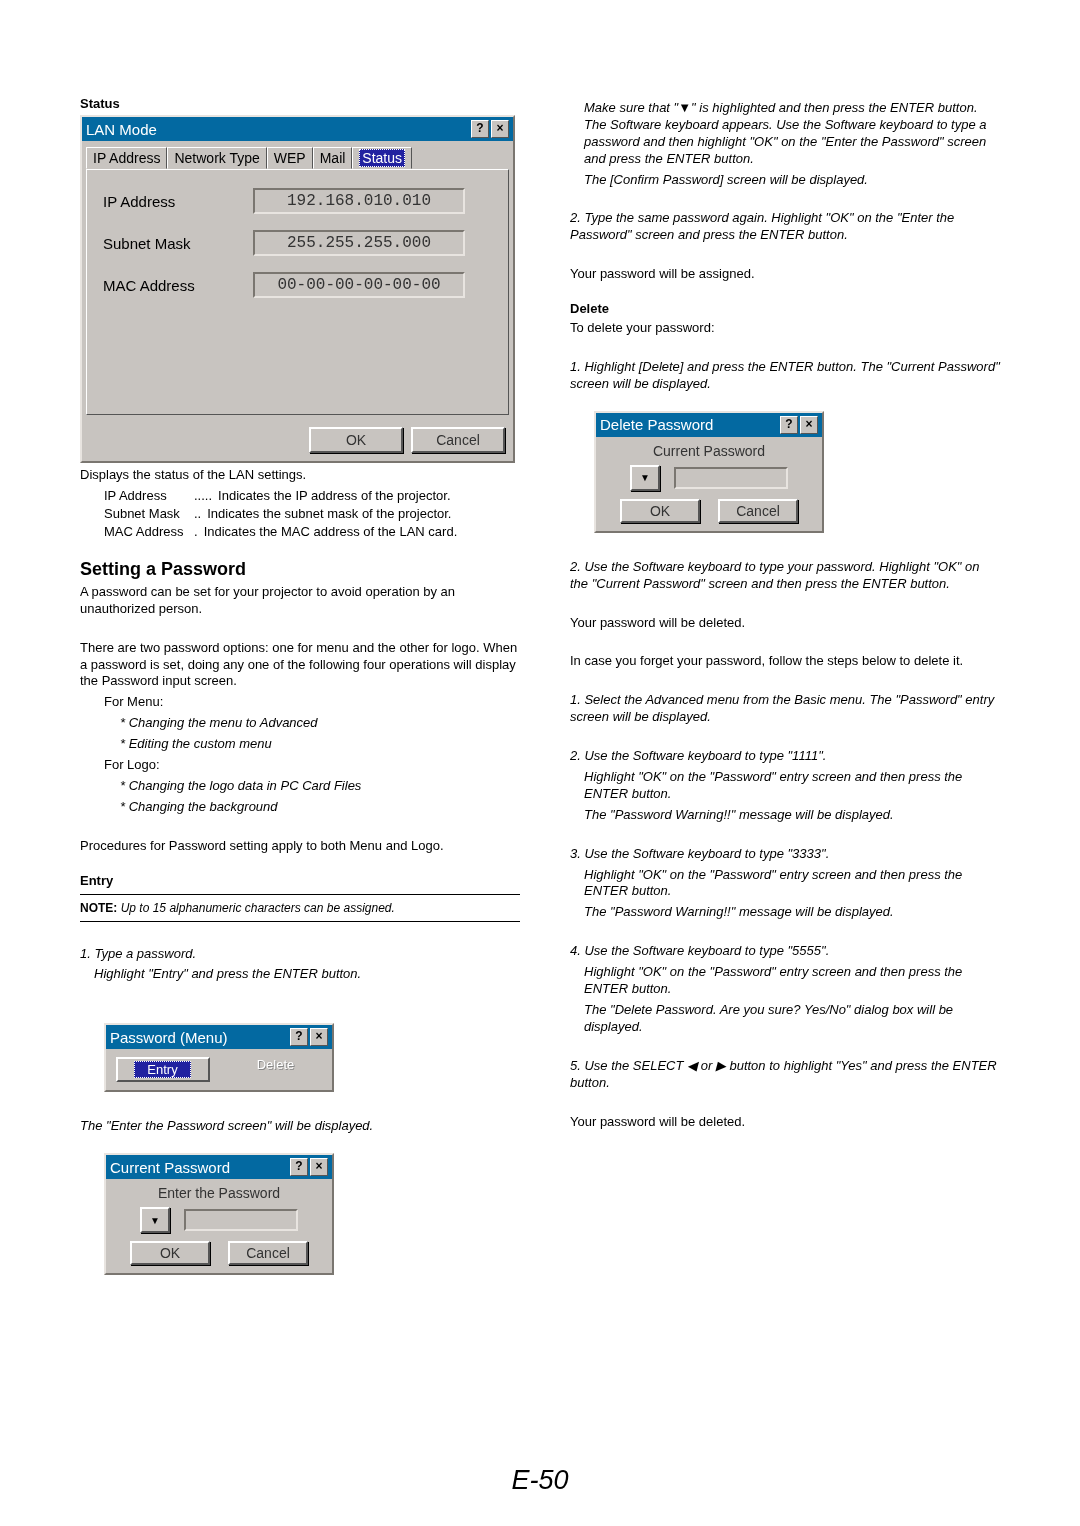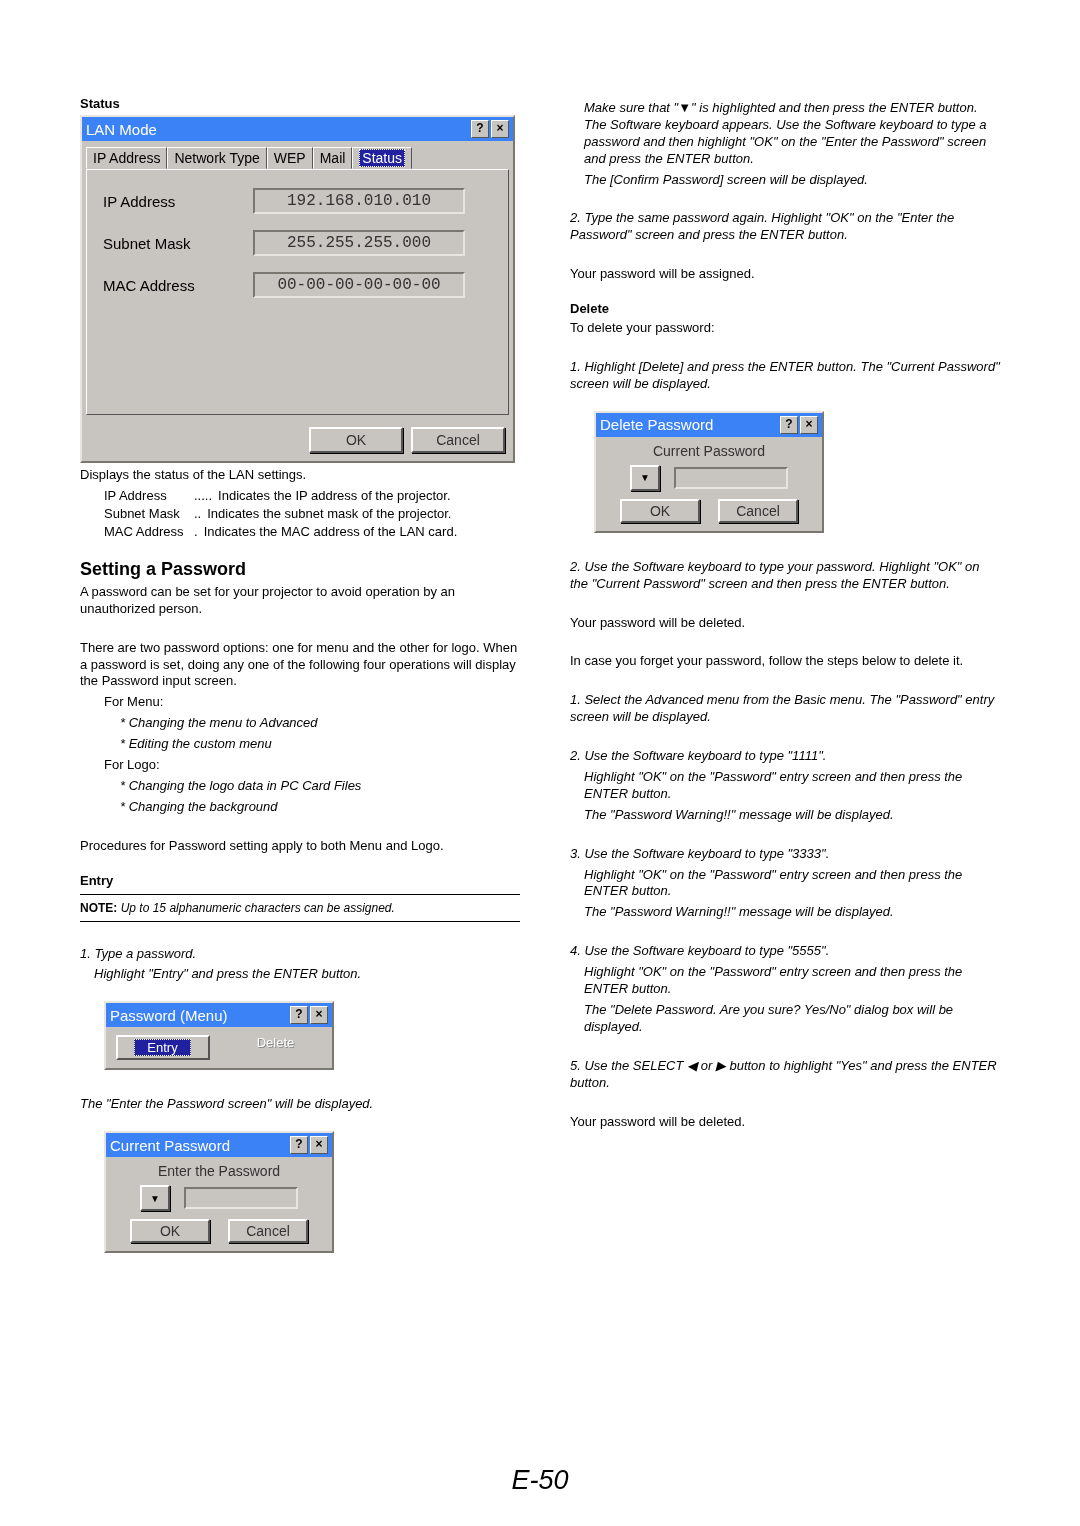--- a/index.html
+++ b/index.html
@@ -74,21 +74,21 @@
 
   
   .panel {
     background: #c8c4c0;
     border: 2px solid;
     border-color: #e8e4e0 #7a7670 #7a7670 #e8e4e0;
     box-sizing: border-box;
     position: relative;
   }
   .titlebar {
-    background: #3b82f6;
+    background: #0369a1;
     color: #fff;
     font-size: 15px;
     padding: 2px 4px;
     display: flex;
     align-items: center;
     justify-content: space-between;
     height: 20px;
   }
   .titlebar .btns {
     display: flex;
@@ -176,20 +176,21 @@
     box-shadow: 1px 1px 0 #000;
   }
   .win-btn.small {
     min-width: 60px;
     padding: 2px 8px;
   }
 
   
   .pwmenu {
     width: 230px;
+    margin-top: 22px;
   }
   .pwmenu .body {
     padding: 8px 0;
     display:flex;
   }
   .pwmenu .half {
     flex:1;
     text-align:center;
   }
   .entry-btn {

